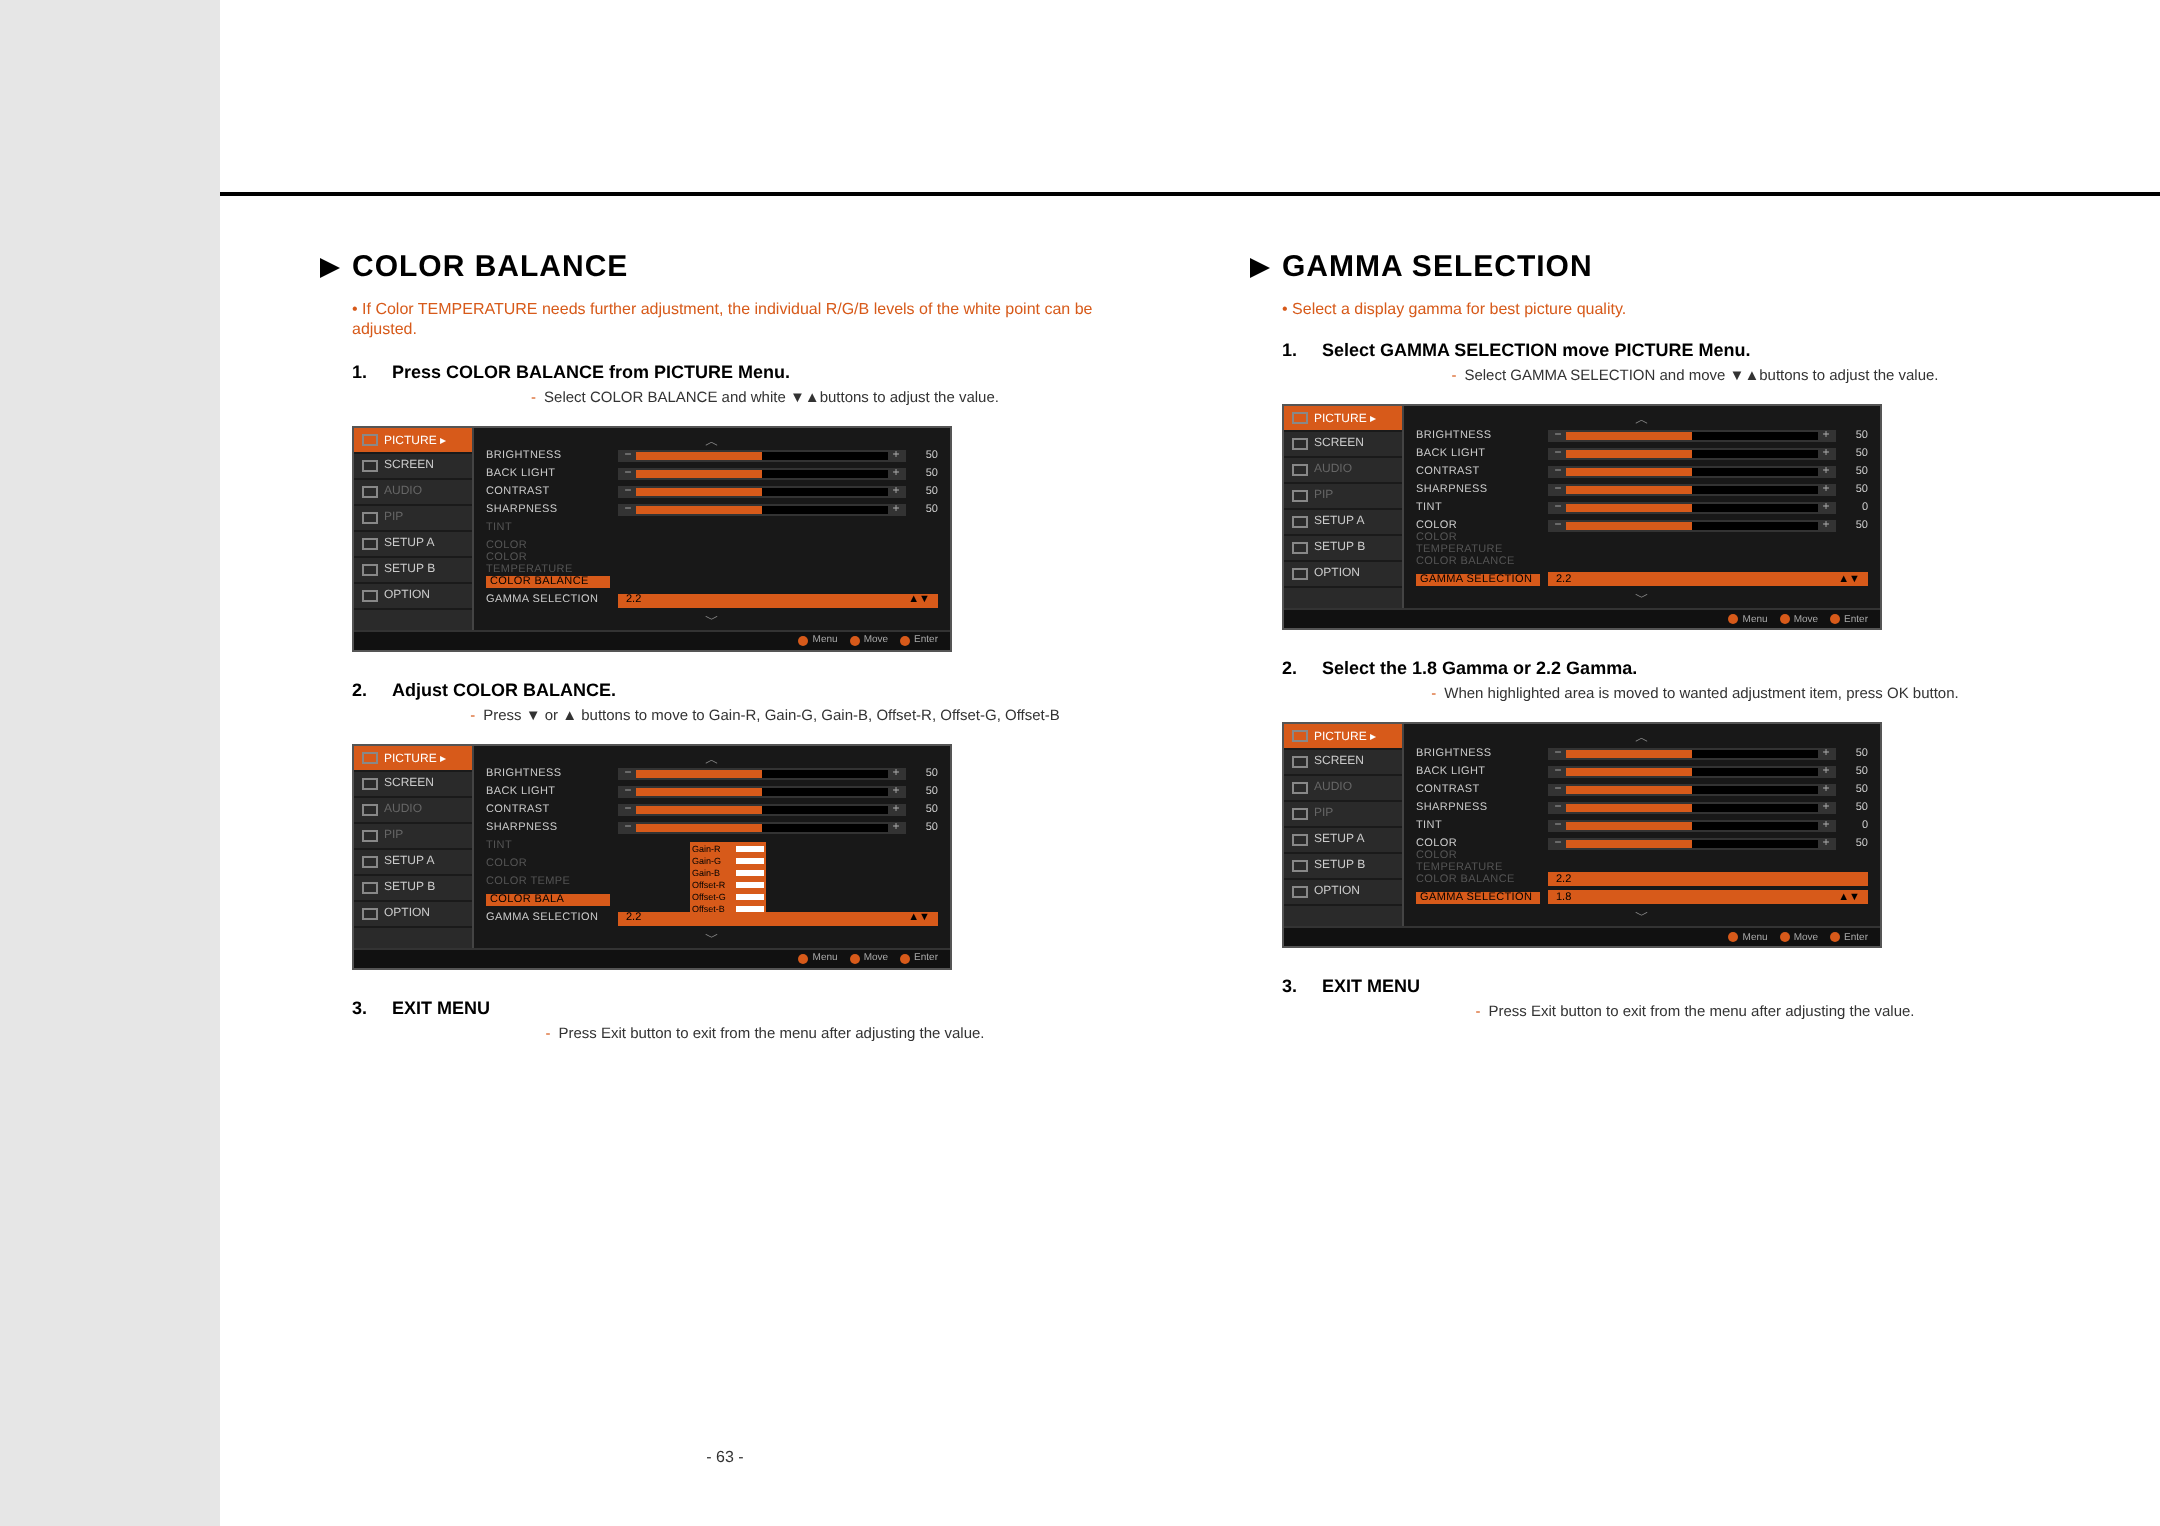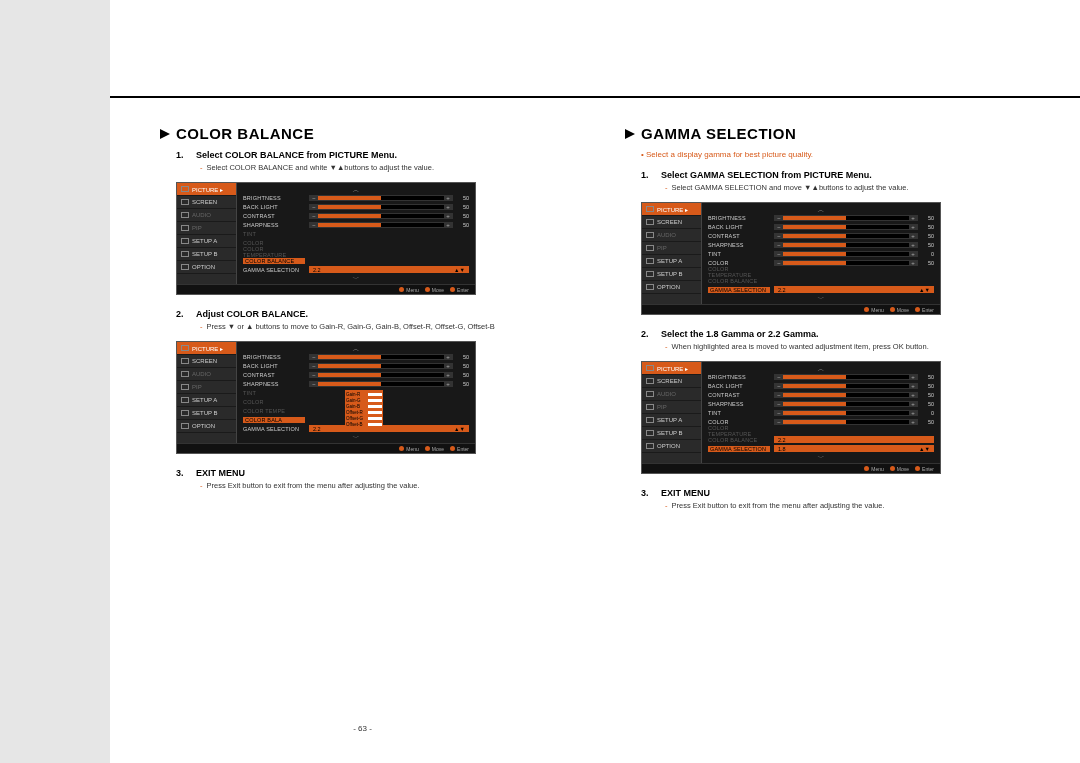--- a/index.html
+++ b/index.html
@@ -59,20 +59,21 @@
     display: flex;
     gap: 10px;
     margin-left: 16px;
   }
   .step-num { min-width: 10px; }
   .step-sub {
     font-size: 7.5px;
     color: #333;
     margin-left: 40px;
     margin-top: 3px;
+    text-align: center;
   }
   .step-sub .dash { color: #d75a1a; margin-right: 4px; }
 
   
   .osd {
     margin: 10px 0 6px 16px;
     width: 300px;
     background: #181818;
     border: 1px solid #555;
     font-size: 6px;
@@ -154,27 +155,30 @@
 
   <div class="columns">
 
     <div class="col">
       <div class="section-title">
         <svg width="10" height="10">
             <polygon points="0,0 10,5 0,10" fill="#000"></polygon>
           </svg>
         <span>COLOR BALANCE</span>
       </div>
+      <div class="note">
+        • <span>If Color TEMPERATURE needs further adjustment, the individual R/G/B levels of the white point can be adjusted.</span>
+      </div>
 
       <div class="steps">
 
         <div class="step">
           <div class="step-head">
             <span class="step-num">1.</span>
-            <span>Select COLOR BALANCE from PICTURE Menu.</span>
+            <span>Press COLOR BALANCE from PICTURE Menu.</span>
           </div>
           <div class="step-sub">
             <span class="dash">-</span><span>Select COLOR BALANCE and white ▼▲buttons to adjust the value.</span>
           </div>
 
           <div class="osd">
             <div class="osd-body">
               <div class="osd-side">
                 <div class="srow active">
                     <span class="si"></span>
@@ -462,21 +466,21 @@
       </div>
       <div class="note">
         • <span>Select a display gamma for best picture quality.</span>
       </div>
 
       <div class="steps">
 
         <div class="step">
           <div class="step-head">
               <span class="step-num">1.</span>
-              <span>Select GAMMA SELECTION from PICTURE Menu.</span>
+              <span>Select GAMMA SELECTION move PICTURE Menu.</span>
             </div>
           <div class="step-sub"><span class="dash">-</span><span>Select GAMMA SELECTION and move ▼▲buttons to adjust the value.</span></div>
 
           <div class="osd">
             <div class="osd-body">
               <div class="osd-side">
                 <div class="srow active">
                     <span class="si"></span>
                     <span>PICTURE ▸</span>
                   </div>

